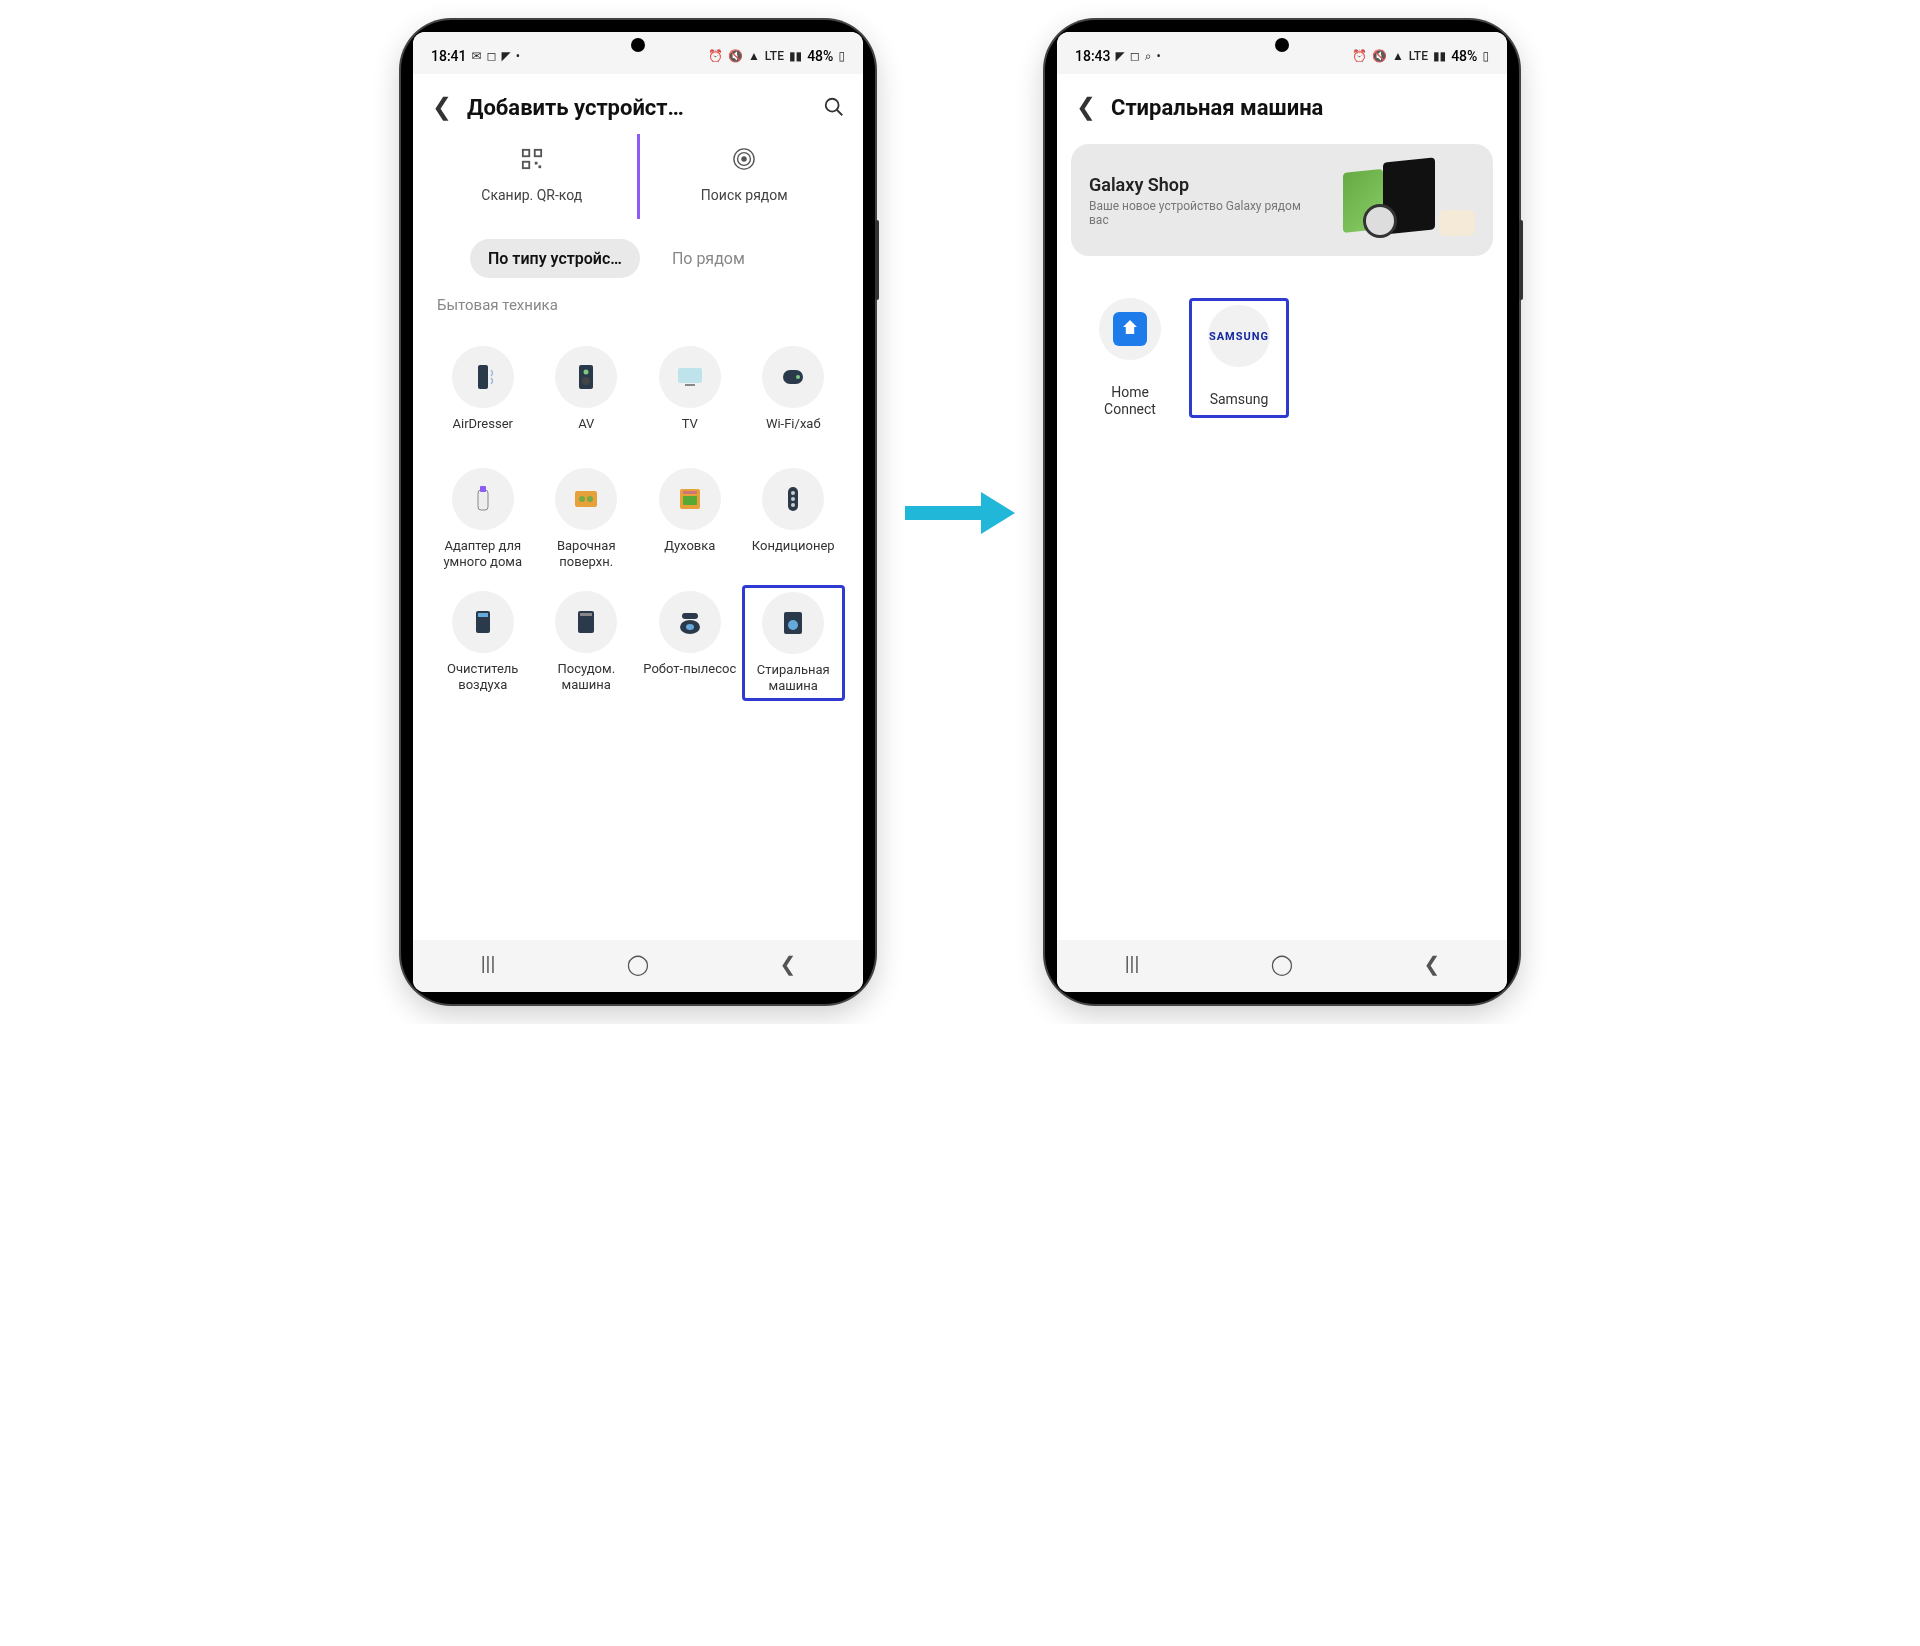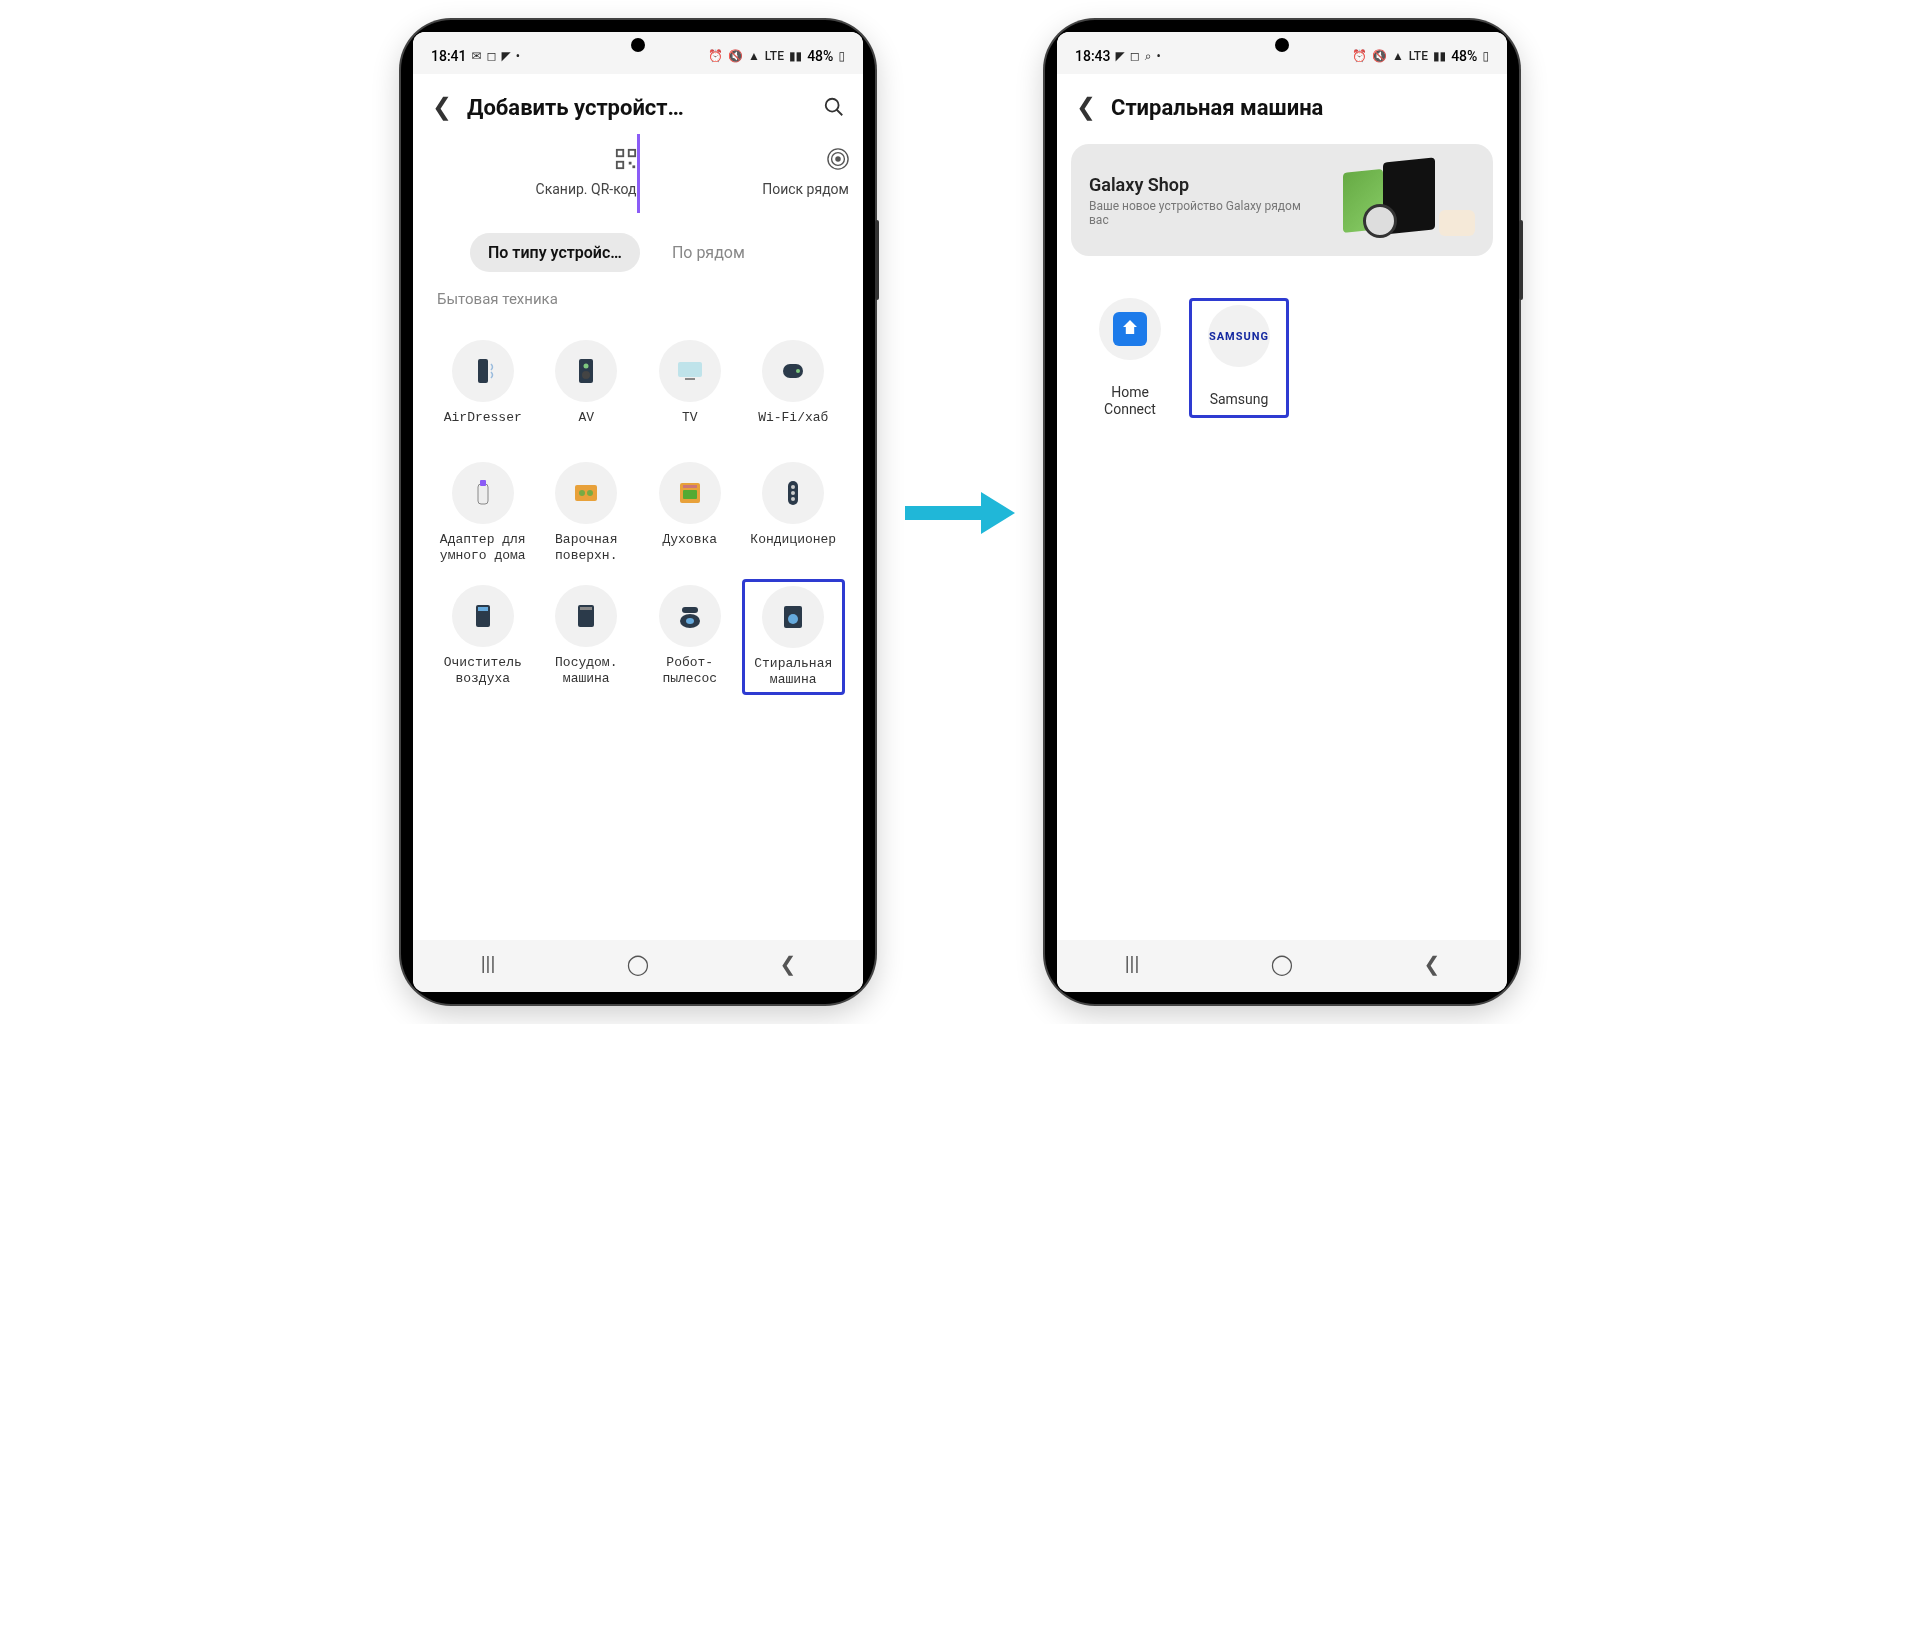--- a/index.html
+++ b/index.html
@@ -89,23 +89,23 @@
   .search-btn { width:30px;height:30px;display:flex;align-items:center;justify-content:center;font-size:20px;color:#333; }
   .action-row {
     display:flex;
     background:#fff;
     margin:0 14px;
     border-radius:22px;
     overflow:hidden;
   }
   .action-cell{
     flex:1;
-    display:flex;flex-direction:column;align-items:flex-end;justify-content:center;
+    display:flex;flex-direction:column;align-items:center;justify-content:center;
     padding:14px 0 16px;
-    gap:6px;
+    gap:12px;
   }
   .action-cell + .action-cell { border-left:3px solid #8b5cf6; }
   .action-icon{ font-size:20px;color:#555; }
   .action-label{ font-size:14px;color:#444; }
   .tabs {
     display:flex;
     gap:14px;
     padding:20px 18px 10px;
     margin-left:39px;
   }
@@ -134,21 +134,20 @@
   }
   .grid{
     display:grid;
     grid-template-columns:repeat(4,1fr);
     gap:10px 0;
   }
   .device{
     display:flex;flex-direction:column;align-items:center;
     padding:6px 2px 4px;
     text-align:center;
-    font-family:Liberation Mono, monospace;
   }
   .device-icon{
     width:62px;height:62px;border-radius:50%;
     background:#f1f1f1;
     display:flex;align-items:center;justify-content:center;
     font-size:26px;
   }
   .device-label{
     font-size:13px;color:#333;margin-top:8px;
     line-height:1.25;

